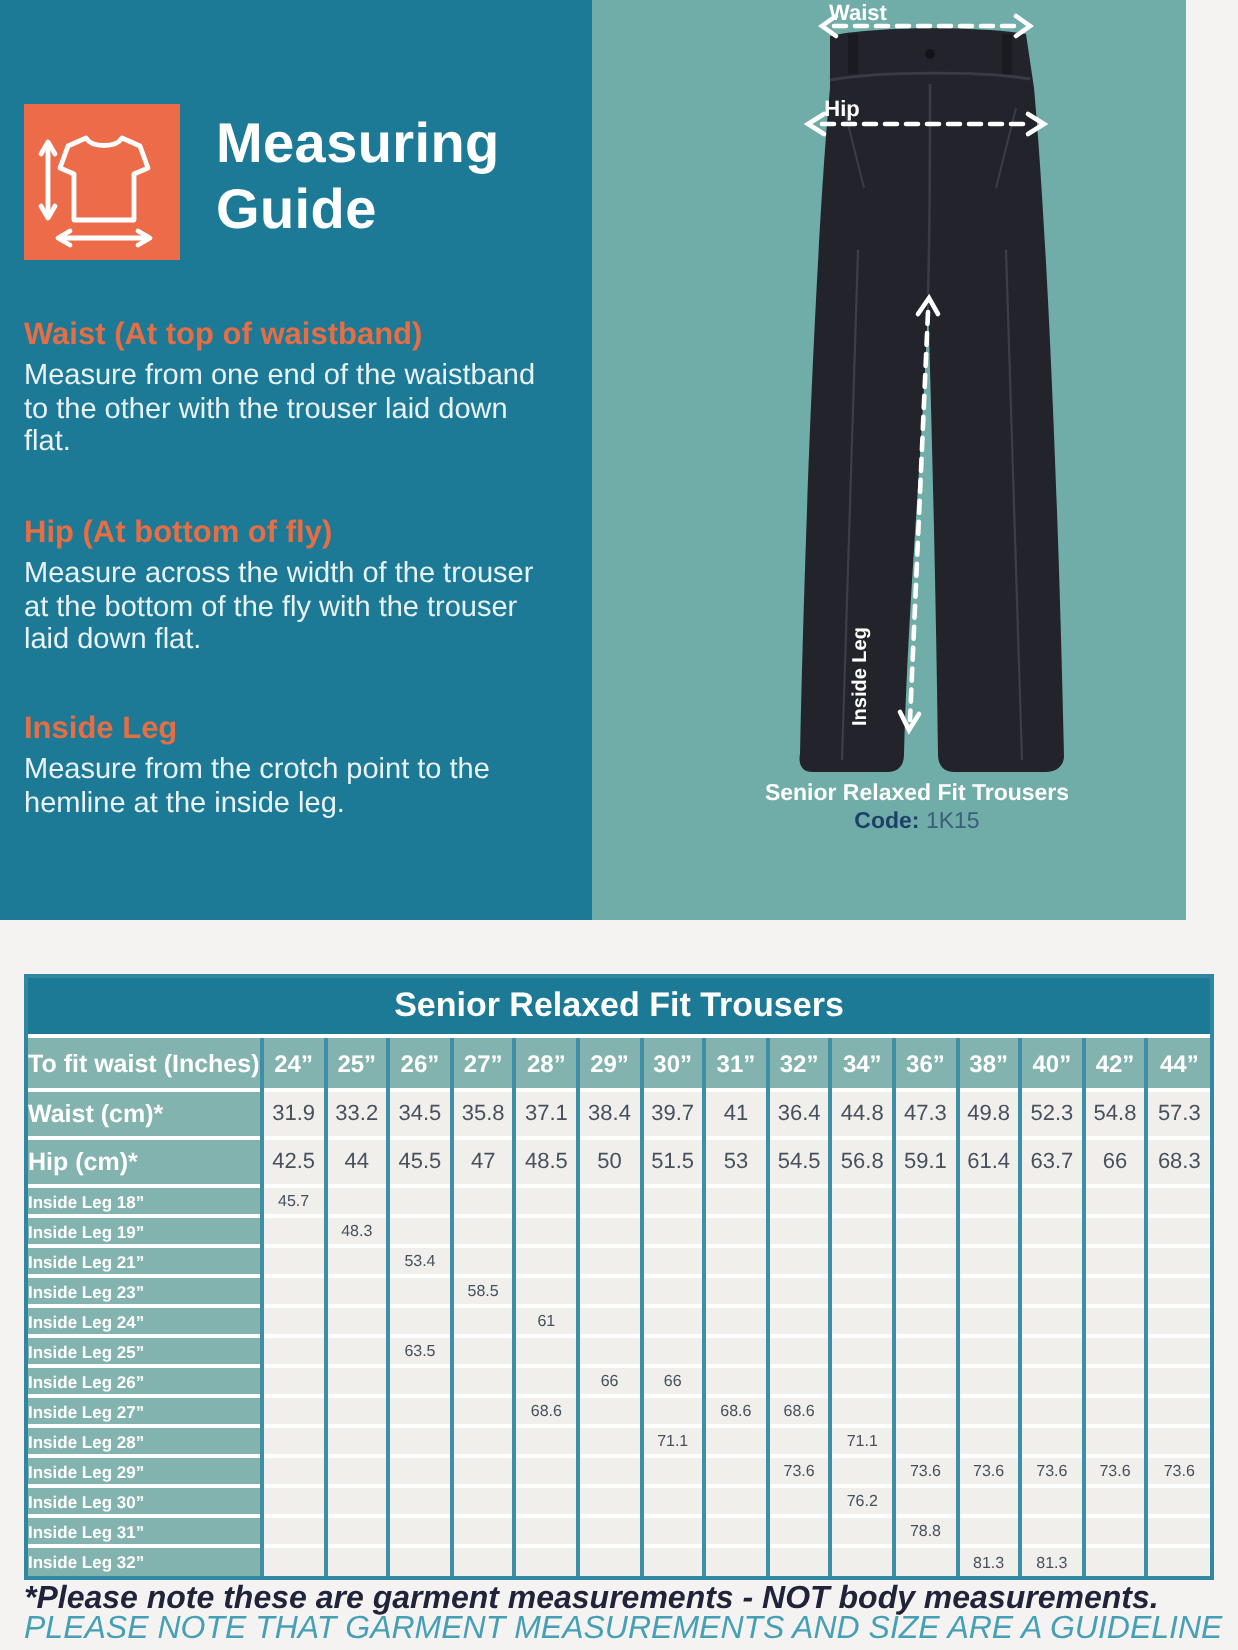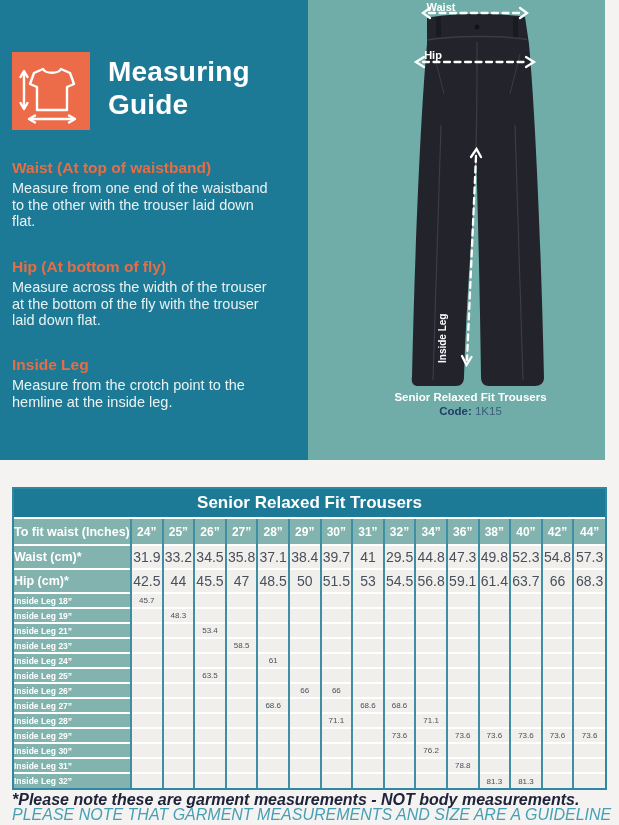--- a/index.html
+++ b/index.html
@@ -1,21 +1,21 @@
 <!DOCTYPE html>
 <html><head>
 <meta charset="utf-8">
 <style>
   html,body{margin:0;padding:0;background:#f4f3f1;}
   .page{position:relative;width:619px;height:825px;background:#f4f3f1;overflow:hidden;
         font-family:"Liberation Sans",sans-serif;}
 
   
   .panel-left{position:absolute;left:0;top:0;width:354px;height:460px;background:#1d7a96;}
-  .panel-right{position:absolute;left:308px;top:0;width:297px;height:460px;background:#70ada8;}
+  .panel-right{position:absolute;left:296px;top:0;width:297px;height:460px;background:#70ada8;}
 
   .icon-box{position:absolute;left:12px;top:52px;width:78px;height:78px;background:#ec6c4a;}
   .brand-title{position:absolute;left:108px;top:56px;font-size:28px;font-weight:700;
                color:#ffffff;line-height:1.17;letter-spacing:.2px;white-space:pre-line;}
 
   .section{position:absolute;left:12px;width:282px;}
   .s0{top:159px}.s1{top:258px}.s2{top:356px}
   .section .hd{font-size:15.5px;font-weight:700;color:#e56e45;margin:0 0 3px 0;}
   .section .bd{font-size:14.5px;color:#e9f2f3;margin:0;line-height:1.14;width:268px;}
 
@@ -41,21 +41,21 @@
   table.sizes td{padding:0;overflow:hidden;white-space:nowrap;}
   table.sizes tr+tr td{border-top:2px solid #ffffff;}
   table.sizes td+td{border-left:2px solid #3e8ea6;}
   td.lblcell{background:#83b3ae;color:#ffffff;font-weight:700;text-align:left;padding-left:6px;}
   td.valcell{background:#f0efec;color:#47505c;text-align:center;}
   tr.hdr-row{height:26px;}
   tr.hdr-row td{background:#83b3ae;color:#fff;font-weight:700;font-size:12px;text-align:center;}
   tr.hdr-row td.lblcell{font-size:12.5px;text-align:left;}
   tr.size-row{height:24px;}
   tr.size-row td.lblcell{font-size:12.5px;}
-  tr.size-row td.valcell{font-size:14px;}
+  tr.size-row td.valcell{font-size:11px;}
   tr.leg-row{height:15px;}
   tr.leg-row td.lblcell{font-size:8.5px;}
   tr.leg-row td.valcell{font-size:8px;}
 
   
   .fn1{position:absolute;left:12px;top:791px;font-size:16px;font-weight:700;
        font-style:italic;color:#20243a;}
   .fn2{position:absolute;left:12px;top:806px;font-size:16px;font-style:italic;color:#46a0b5;}
 </style>
 </head>
@@ -188,21 +188,21 @@
           <tr class="size-row">
             <td class="lblcell">Waist (cm)*</td>
             <td class="valcell">31.9</td>
             <td class="valcell">33.2</td>
             <td class="valcell">34.5</td>
             <td class="valcell">35.8</td>
             <td class="valcell">37.1</td>
             <td class="valcell">38.4</td>
             <td class="valcell">39.7</td>
             <td class="valcell">41</td>
-            <td class="valcell">29.5</td>
+            <td class="valcell">36.4</td>
             <td class="valcell">44.8</td>
             <td class="valcell">47.3</td>
             <td class="valcell">49.8</td>
             <td class="valcell">52.3</td>
             <td class="valcell">54.8</td>
             <td class="valcell">57.3</td>
           </tr>
           <tr class="size-row">
             <td class="lblcell">Hip (cm)*</td>
             <td class="valcell">42.5</td>

